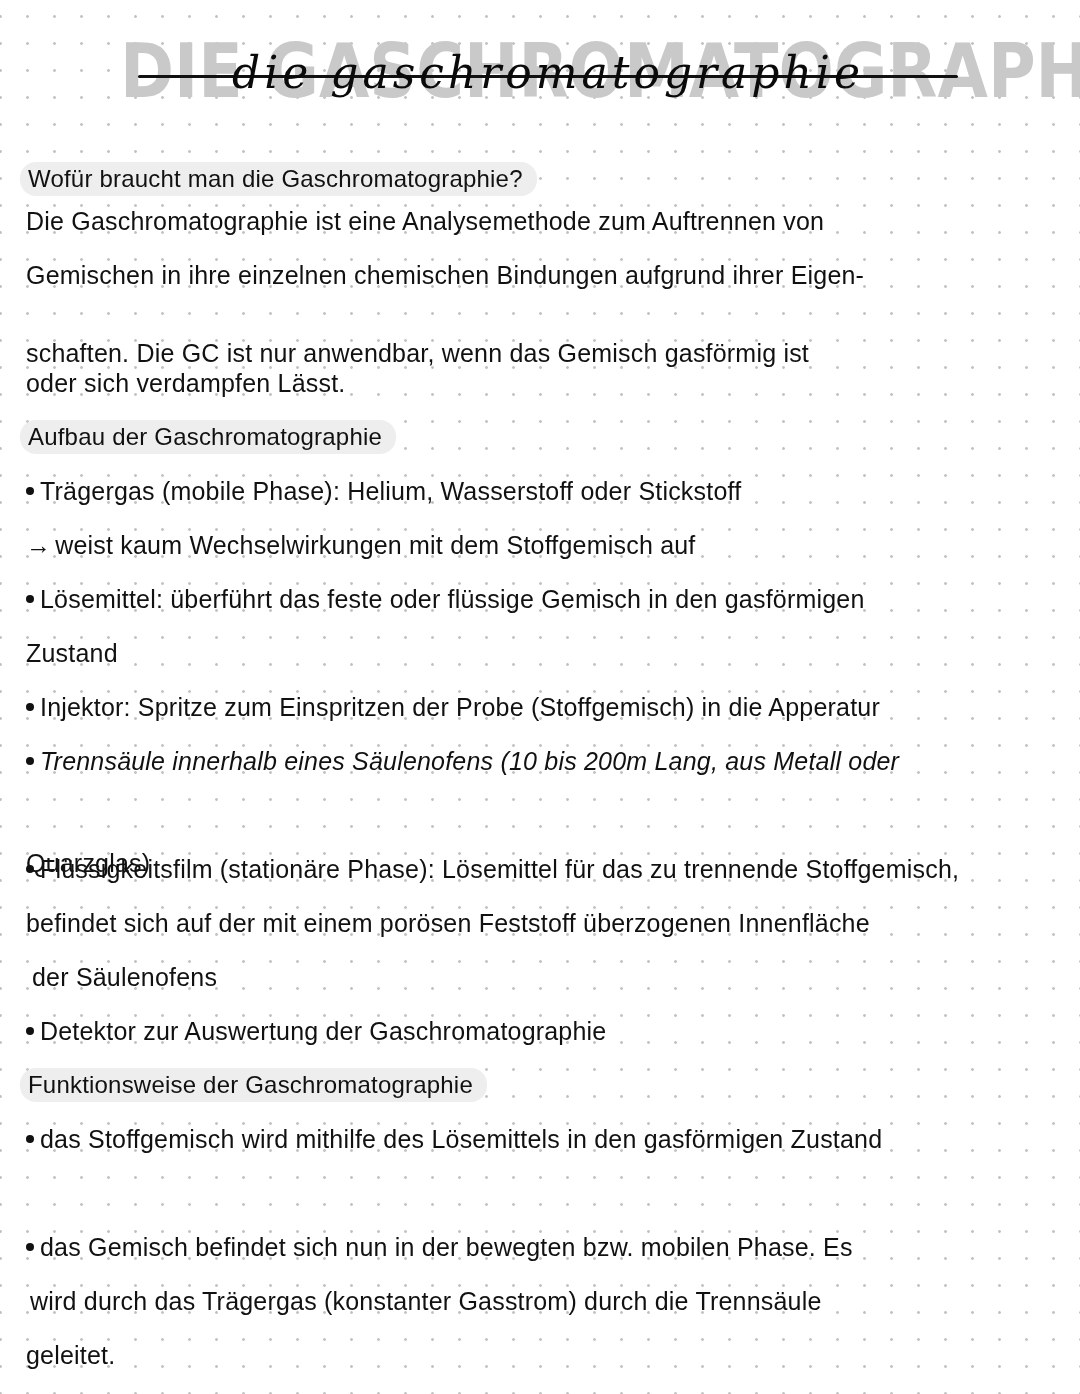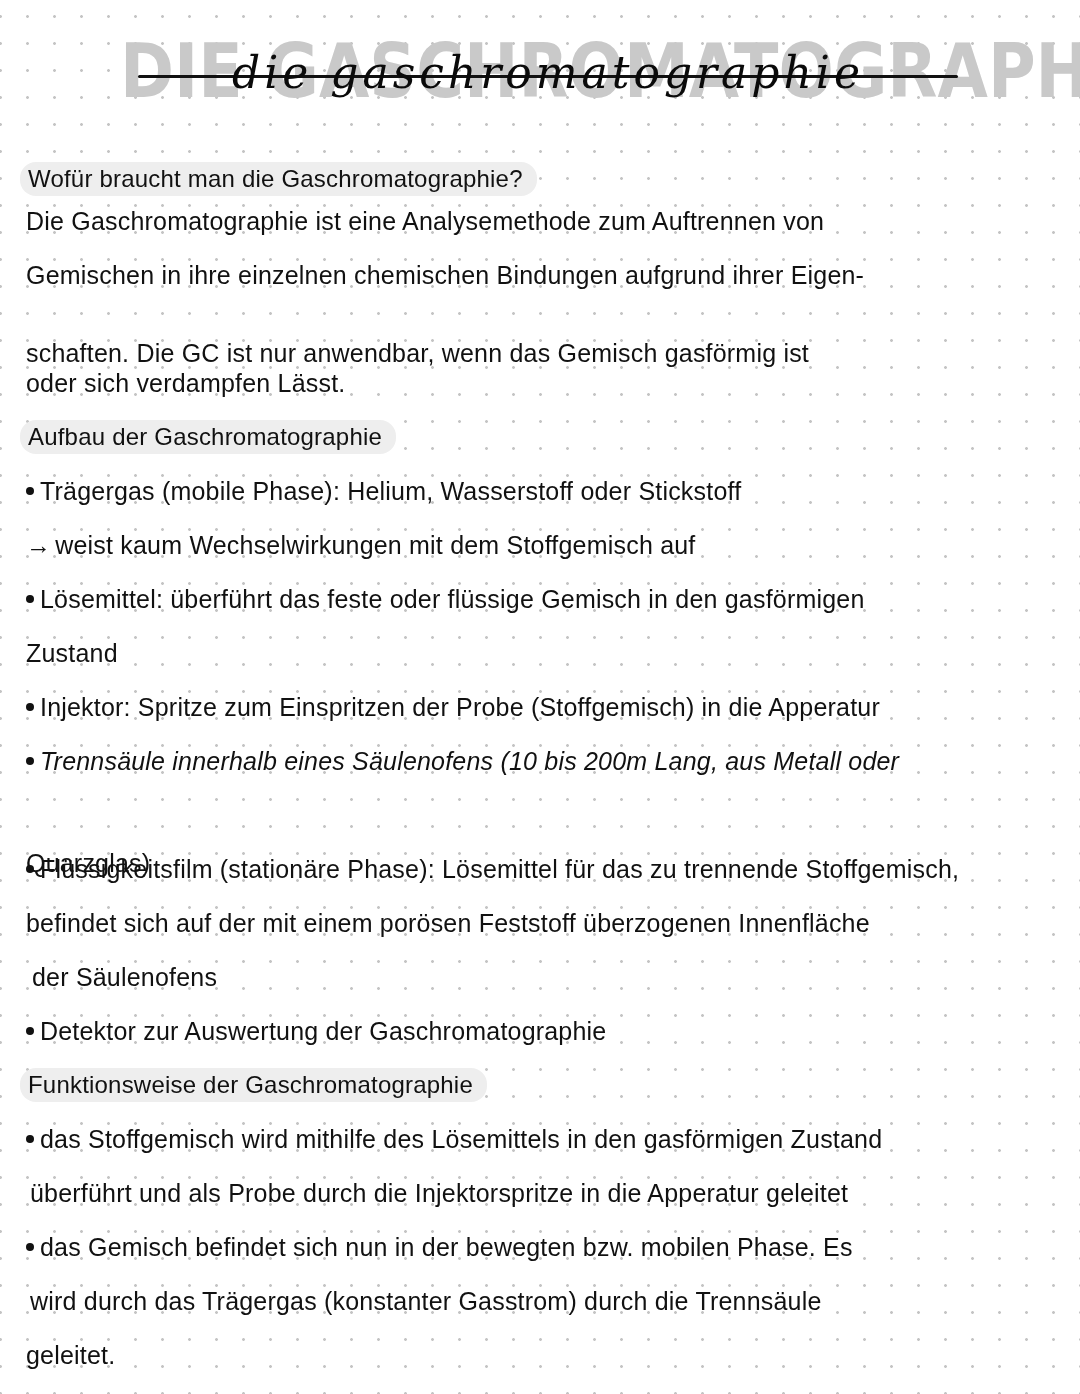--- a/index.html
+++ b/index.html
@@ -116,18 +116,17 @@
   <div class="line bullet" style="top:690px;">Injektor: Spritze zum Einspritzen der Probe (Stoffgemisch) in die Apperatur</div>
   <div class="line bullet" style="top:744px;font-style:italic;">Trennsäule innerhalb eines Säulenofens (10 bis 200m Lang, aus Metall oder</div>
   <div class="line" style="top:798px;margin-top:48px;">Quarzglas)</div>
   <div class="line bullet" style="top:852px;">Flüssigkeitsfilm (stationäre Phase): Lösemittel für das zu trennende Stoffgemisch,</div>
   <div class="line" style="top:906px;">befindet sich auf der mit einem porösen Feststoff überzogenen Innenfläche</div>
   <div class="line" style="top:960px; left:32px;">der Säulenofens</div>
   <div class="line bullet" style="top:1014px;">Detektor zur Auswertung der Gaschromatographie</div>
 
   <div class="line bullet" style="top:1122px;">das Stoffgemisch wird mithilfe des Lösemittels in den gasförmigen Zustand</div>
   <div class="line heading" style="top:1068px;">Funktionsweise der Gaschromatographie</div>
-  <div class="line" style="top:1176px; left:30px;">überführt und als Probe durch die Injektorspritze in die Apperatur geleitet</div>
   <div class="line bullet" style="top:1230px;">das Gemisch befindet sich nun in der bewegten bzw. mobilen Phase. Es</div>
   <div class="line" style="top:1284px; left:30px;">wird durch das Trägergas (konstanter Gasstrom) durch die Trennsäule</div>
   <div class="line" style="top:1338px;">geleitet.</div>
 
 </div>
 
 </body></html>

